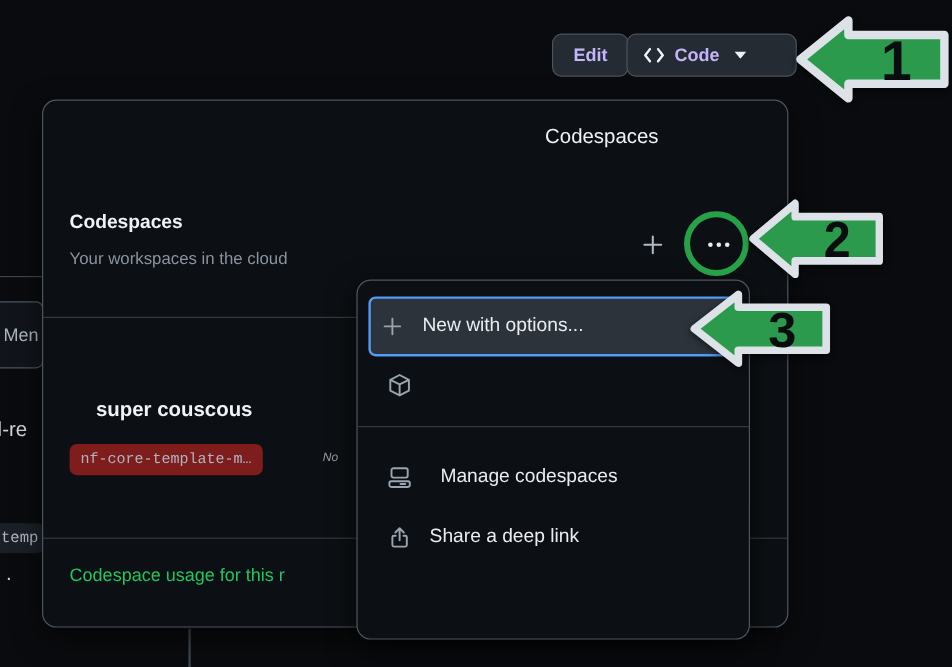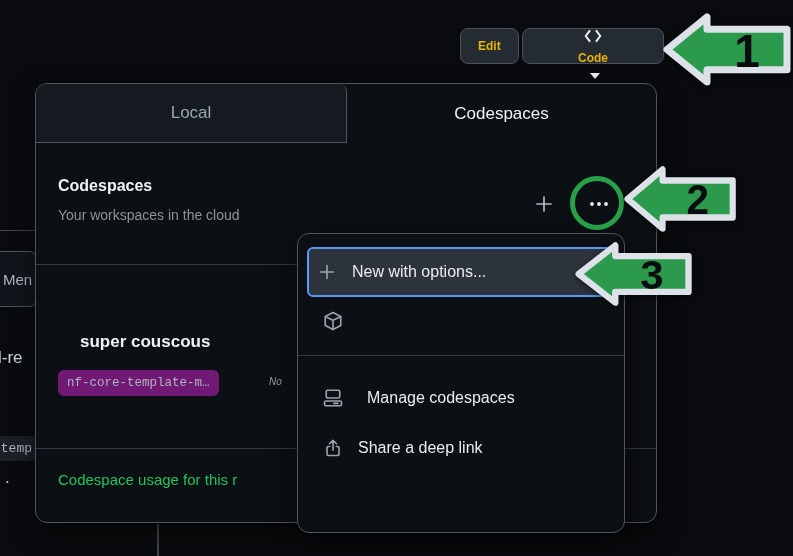--- a/index.html
+++ b/index.html
@@ -27,25 +27,25 @@
     font-family:"Liberation Mono", monospace; font-size:13px; color:#adb6c0;
   }
   .frag-temp span { padding-right:5px; }
   .frag-dot { position:absolute; left:5px; top:468px; font-size:17px; color:#ccd4dc; z-index:1; }
   .frag-vline { position:absolute; left:157px; top:524px; width:2px; height:32px; background:#3d444d; z-index:1; }
 
   
   .btn {
     position:absolute; top:28px; height:36px; z-index:5;
     background:#252b32; border:1px solid #4a525c; border-radius:8px;
-    display:flex; align-items:center; color:#eab308;
-    font-size:12px; font-weight:700; cursor:pointer;
+    display:flex; align-items:center; color:#c4b5fd;
+    font-size:15px; font-weight:700; cursor:pointer;
   }
   .btn-edit { left:460px; padding:0 17px; }
-  .btn-code { left:522px; width:142px; padding:0 13px; gap:8px;flex-direction:column; }
+  .btn-code { left:522px; width:142px; padding:0 13px; gap:8px; }
   .icon { display:inline-flex; align-items:center; justify-content:center; }
   .icon svg { display:block; }
 
   
   .panel {
     position:absolute; left:35px; top:83px; width:622px; height:440px;
     background:#0c0f13; border:1px solid #4d565f; border-radius:12px;
     z-index:10; box-shadow:0 8px 24px rgba(0,0,0,.55);
   }
   .tabs { position:relative; height:59px; }
@@ -63,21 +63,21 @@
   }
   .cs-title { position:absolute; left:22px; top:93px; font-size:16px; font-weight:700; color:#f0f3f6; }
   .cs-sub   { position:absolute; left:22px; top:123px; font-size:14px; color:#8b949e; }
   .hdr-plus   { position:absolute; left:498px; top:110px; color:#b1bac4; cursor:pointer; }
   .hdr-kebab  { position:absolute; left:551px; top:109px; color:#e6edf3; cursor:pointer; }
   .divider1 { position:absolute; left:0; top:180px; width:100%; height:1px; background:#343b43; }
   .branch-label { position:absolute; left:22px; top:202px; font-size:14px; font-weight:600; color:#959ea8; }
   .cs-name  { position:absolute; left:22px; top:248px; font-size:17px; font-weight:700; color:#f0f3f6;margin-left:22px; }
   .branch-pill {
     position:absolute; left:22px; top:286px; height:26px;
-    background:#701a75; border-radius:6px; padding:0 9px;
+    background:#7f1d1d; border-radius:6px; padding:0 9px;
     display:flex; align-items:center;
     font-family:"Liberation Mono", monospace; font-size:12.5px; color:#adb6c0;
   }
   .cs-note { position:absolute; left:233px; top:292px; font-style:italic; font-size:10px; color:#959ea8; }
   .divider2 { position:absolute; left:0; top:364px; width:100%; height:1px; background:#343b43; }
   .usage { position:absolute; left:22px; top:387px; font-size:15px; color:#22c55e; white-space:nowrap; overflow:hidden; width:260px; }
 
   
   .menu {
     position:absolute; left:297px; top:233px; width:328px; height:300px;
@@ -134,23 +134,20 @@
   <span>Code</span>
   <span class="icon" style="margin-left:4px;">
     <svg width="10" height="6" viewBox="0 0 10 6">
         <path d="M0 0h10L5 6z" fill="#f0f3f6"></path>
       </svg>
   </span>
 </div>
 
 <div class="panel">
   <div class="tabs">
-    <div class="tab-local">
-      <span>Local</span>
-    </div>
     <div class="tab-codespaces">
       <span>Codespaces</span>
     </div>
   </div>
 
   <div class="cs-title">Codespaces</div>
   <div class="cs-sub">Your workspaces in the cloud</div>
 
   <div class="hdr-plus icon">
     <svg width="20" height="20" viewBox="0 0 20 20" fill="none" stroke="#b1bac4" stroke-width="1.7" stroke-linecap="round">

